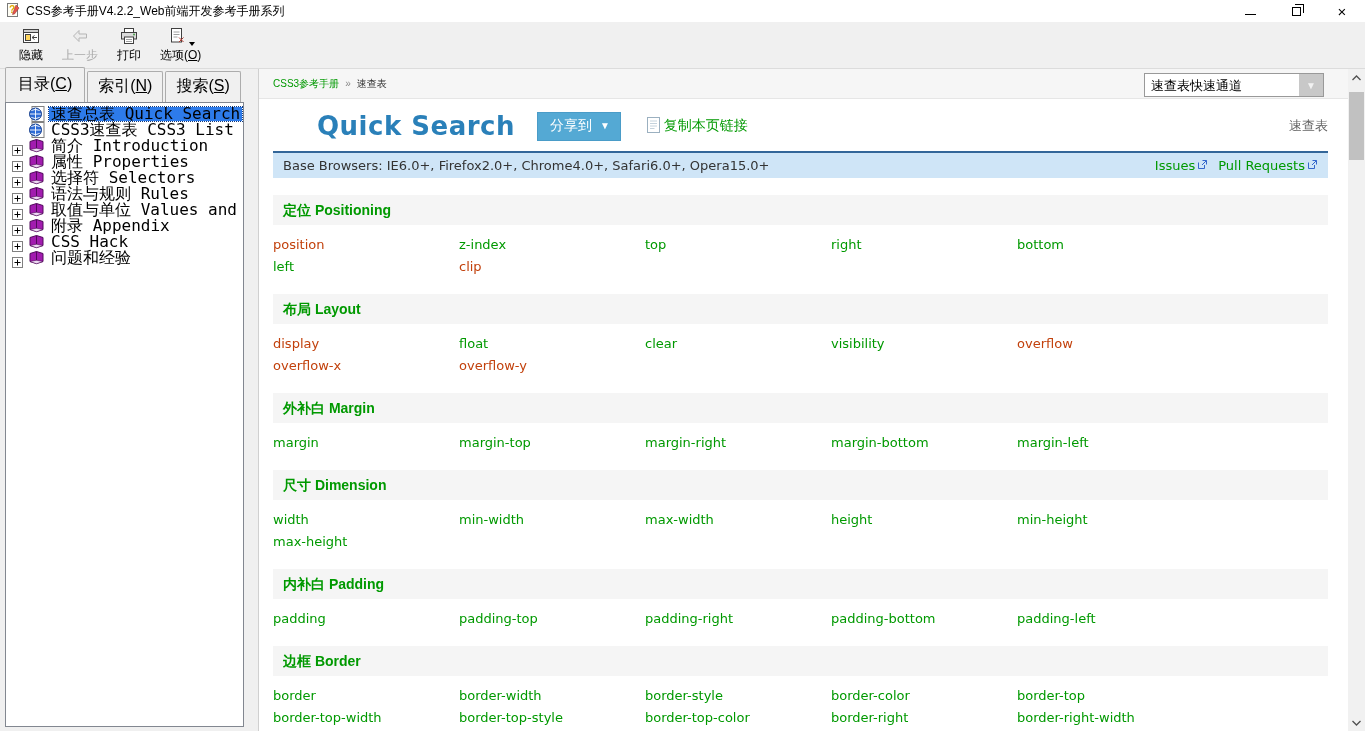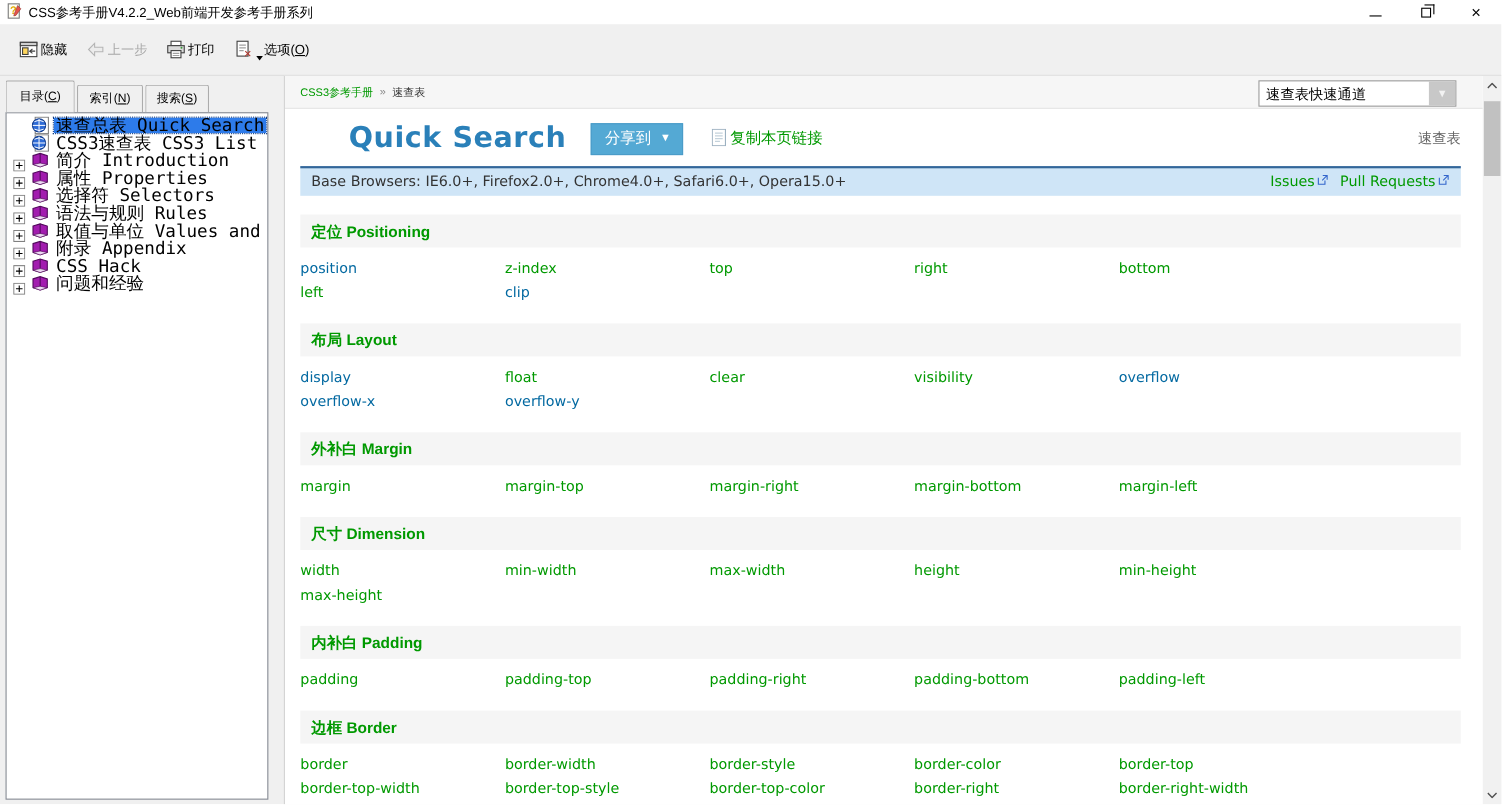--- a/index.html
+++ b/index.html
@@ -14,36 +14,36 @@
   .wctl { width:46px; height:22px; display:flex; align-items:center; justify-content:center; }
   .wctl .min { width:11px; border-top:1px solid #000; display:inline-block; margin-top:6px;}
   .wctl .rst { width:9px; height:9px; border:1px solid #000; position:relative; background:#fff;}
   .wctl .rst:before { content:""; position:absolute; left:2px; top:-4px; width:8px; height:8px;
                       border:1px solid #000; border-bottom:none; border-left:none; }
   .wctl .cls { font-size:15px; line-height:15px; }
 
   
   .toolbar { height:47px; background:#f0f0f0; display:flex; align-items:center;
              padding-left:8px; border-bottom:1px solid #dcdcdc; }
-  .tbtn { display:flex; flex-direction:row; align-items:center; justify-content:center;
+  .tbtn { display:flex; flex-direction:column; align-items:center; justify-content:center;
           min-width:46px; padding:2px 8px; font-size:12px; color:#000; gap:1px; }
   .tbtn.disabled { color:#a8a8a8; }
   .tbtn .ico { height:20px; display:flex; align-items:flex-end; }
   .tbtn u { text-decoration:underline; }
   .caret-sm { display:inline-block; width:0; height:0; border-left:3px solid transparent;
               border-right:3px solid transparent; border-top:4px solid #000; margin-left:2px; vertical-align:6px;}
 
   
   .main { display:flex; height:662px; background:#f0f0f0; }
 
   
   .left { width:258px; flex:0 0 258px; position:relative; padding:6px 0 0 5px; }
   .tabs { display:flex; height:27px; align-items:flex-end; }
   .tab { background:#f0f0f0; border:1px solid #acacac; border-bottom:none;
-         font-size:11px; padding:4px 10px 5px 10px; margin-right:2px; border-radius:2px 2px 0 0; }
+         font-size:16px; padding:4px 10px 5px 10px; margin-right:2px; border-radius:2px 2px 0 0; }
   .tab.active { padding:6px 12px 7px 12px; position:relative; z-index:2; background:#f0f0f0; }
   .tab u { text-decoration:underline; }
   .treebox { position:absolute; left:5px; right:14px; top:33px; bottom:4px;
              background:#fff; border:1px solid #828790; overflow:hidden; padding-top:3px;
              font-family:"DejaVu Sans Mono", monospace; font-size:16px; }
   .trow { display:flex; align-items:center; height:16px; margin:0 0 0 6px; white-space:nowrap; }
   .texp { width:11px; height:11px; flex:0 0 11px; margin-right:5px; }
   .texp.empty { border:none; }
   .tico { width:17px; height:16px; flex:0 0 17px; margin-right:4px; }
   .tlabel { padding:0 2px; line-height:14px; }
@@ -83,21 +83,21 @@
   .baselinks a { color:#090; font-size:13px; text-decoration:none; display:flex;
                  align-items:center; gap:2px; }
 
   .section { margin-top:17px; }
   .sechead { height:30px; line-height:30px; background:#f5f5f5; padding-left:10px;
              font-size:14px; font-weight:bold; color:#090; }
   .linkgrid { margin-top:8px; }
   .linkrow { display:grid; grid-template-columns:repeat(5,186px); height:22px; align-items:center; }
   .plink { font-size:13px; color:#090; text-decoration:none;
            font-family:"DejaVu Sans", sans-serif; }
-  .plink.v { color:#0369a1; }
+  .plink.v { color:#c2410c; }
 
   
   .vscroll { width:17px; flex:0 0 17px; background:#f1f1f1; display:flex; flex-direction:column;
              align-items:center; }
   .varrow { height:17px; width:17px; display:flex; align-items:center; justify-content:center; }
   .vtrack { flex:1; width:17px; position:relative; }
   .vthumb { position:absolute; top:6px; left:1px; width:15px; height:68px; background:#c1c1c1; }
 </style>
 </head>
 <body>

